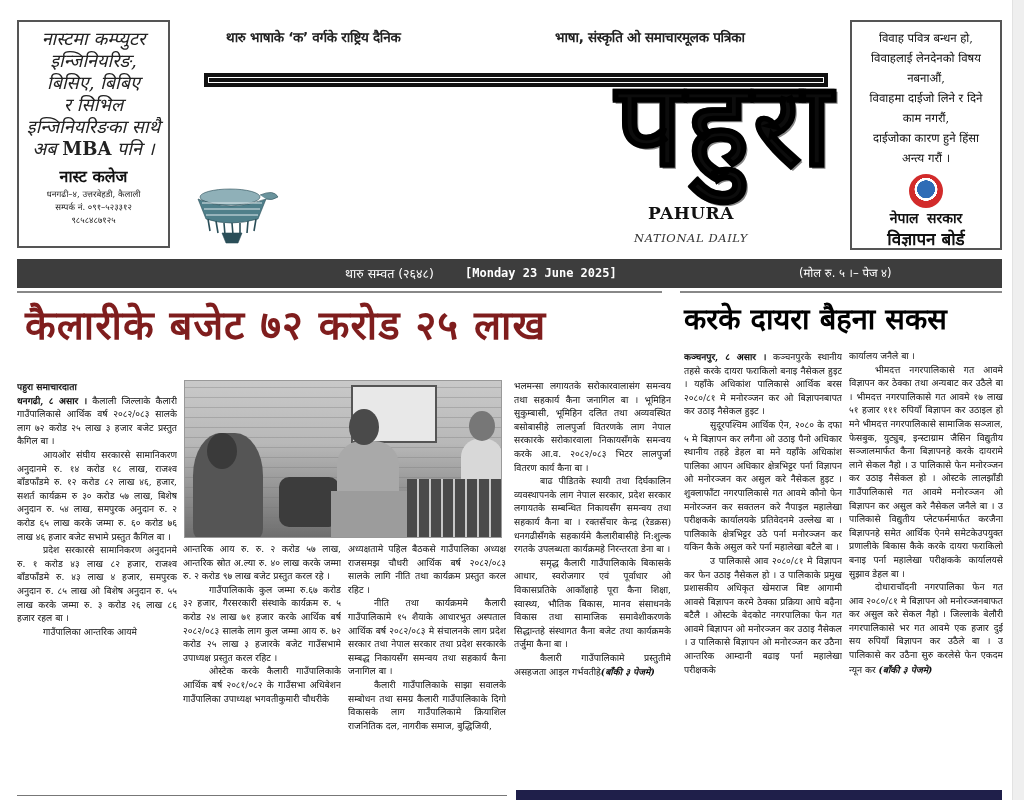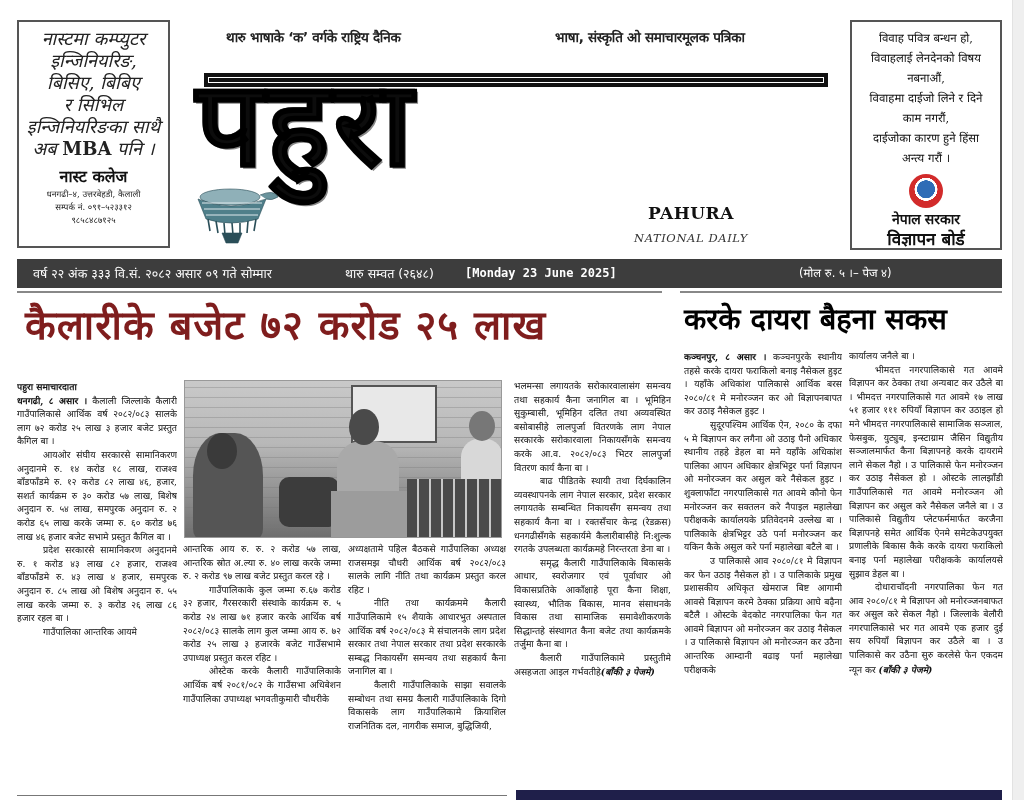--- a/index.html
+++ b/index.html
@@ -13,29 +13,29 @@
   .ad-box { position: absolute; border: 2px solid #555; background: #fff; text-align: center; }
   .ad-left { left: 17px; top: 20px; width: 153px; height: 228px; padding: 6px 2px; }
   .ad-left .line { font-family: "DejaVu Serif", serif; font-style: italic; font-size: 18px; line-height: 22px; color: #222; }
   .ad-left .line b { font-style: normal; font-weight: bold; }
   .ad-left .college { font-family: "DejaVu Sans", sans-serif; font-weight: bold; font-size: 16px; margin-top: 6px; line-height: 22px; }
   .ad-left .small { font-size: 8.5px; line-height: 13px; color: #222; }
 
   .ad-right { left: 850px; top: 20px; width: 152px; height: 230px; padding: 6px 2px; }
   .ad-right .line { font-size: 11.5px; line-height: 20px; color: #111; }
   .ad-right .emblem { width: 34px; height: 34px; margin: 6px auto 2px; border-radius: 50%; background: radial-gradient(circle at 50% 45%, #2f6cb6 0 35%, #ffffff 36% 45%, #d22b2b 46% 100%); }
-  .ad-right .gov { font-family: Liberation Sans, sans-serif; font-weight: bold; font-size: 14px; line-height: 18px; }
+  .ad-right .gov { font-family: Liberation Mono, monospace; font-weight: bold; font-size: 14px; line-height: 18px; }
   .ad-right .board { font-family: "DejaVu Sans", sans-serif; font-weight: bold; font-size: 17px; line-height: 22px; }
 
   .tagline { position: absolute; top: 28px; font-family: "DejaVu Sans", sans-serif; font-weight: bold; font-size: 13.5px; color: #222; letter-spacing: -0.3px; }
   .tagline-left { left: 190px; margin-left: 36px; }
   .tagline-right { left: 555px; }
 
   .logo { position: absolute; left: 196px; top: 63px; width: 640px; height: 120px; }
-  .logo-text { position: absolute; left: 0; top: -14px; width: 640px; text-align: left; font-family: "DejaVu Sans", sans-serif; font-weight: bold; font-size: 118px; line-height: 150px; color: #0c0c0c; letter-spacing: 4px;
+  .logo-text { position: absolute; left: 0; top: -14px; width: 640px; text-align: right; font-family: "DejaVu Sans", sans-serif; font-weight: bold; font-size: 118px; line-height: 150px; color: #0c0c0c; letter-spacing: 4px;
     text-shadow: 2px 2px 0 #888, -1px -1px 0 #333; -webkit-text-stroke: 2px #000; }
   .logo-bar { position: absolute; left: 8px; top: 10px; width: 624px; height: 14px; background: #111; border: 2px solid #111; outline: 1px solid #fff; outline-offset: -5px; }
 
   .basket { position: absolute; left: 188px; top: 183px; width: 96px; height: 62px; }
   .pahura-en { position: absolute; left: 648px; top: 203px; font-family: "DejaVu Serif", serif; font-weight: bold; font-size: 17px; letter-spacing: 0.5px; }
   .national-daily { position: absolute; left: 634px; top: 231px; font-family: "DejaVu Serif", serif; font-style: italic; font-size: 11.5px; letter-spacing: 0.6px; color: #333; }
 
   
   .datebar { position: absolute; left: 17px; top: 259px; width: 985px; height: 29px; background: #3d3d3d; color: #fff; font-family: "DejaVu Sans", sans-serif; font-size: 12.5px; line-height: 29px; }
   .datebar span { position: absolute; top: 0; white-space: nowrap; }
@@ -129,21 +129,20 @@
     <div class="line">विवाहमा दाईजो लिने र दिने</div>
     <div class="line">काम नगरौं,</div>
     <div class="line">दाईजोका कारण हुने हिंसा</div>
     <div class="line">अन्त्य गरौं ।</div>
     <div class="emblem"></div>
     <div class="gov">नेपाल सरकार</div>
     <div class="board">विज्ञापन बोर्ड</div>
   </div>
 
   <div class="datebar">
-    <span class="db-issue">वर्ष २२  अंक  ३३३  वि.सं. २०८२ असार ०९ गते सोम्मार</span>
     <span class="db-tharu">थारु सम्वत (२६४८)</span>
     <span class="db-eng">[Monday 23 June  2025]</span>
     <span class="db-price">(मोल रु. ५ ।– पेज ४)</span>
   </div>
 
   <div class="rule-top"></div>
   <div class="rule-top2"></div>
 
   <h1 class="headline-main">कैलारीके बजेट ७२ करोड २५ लाख</h1>
 

